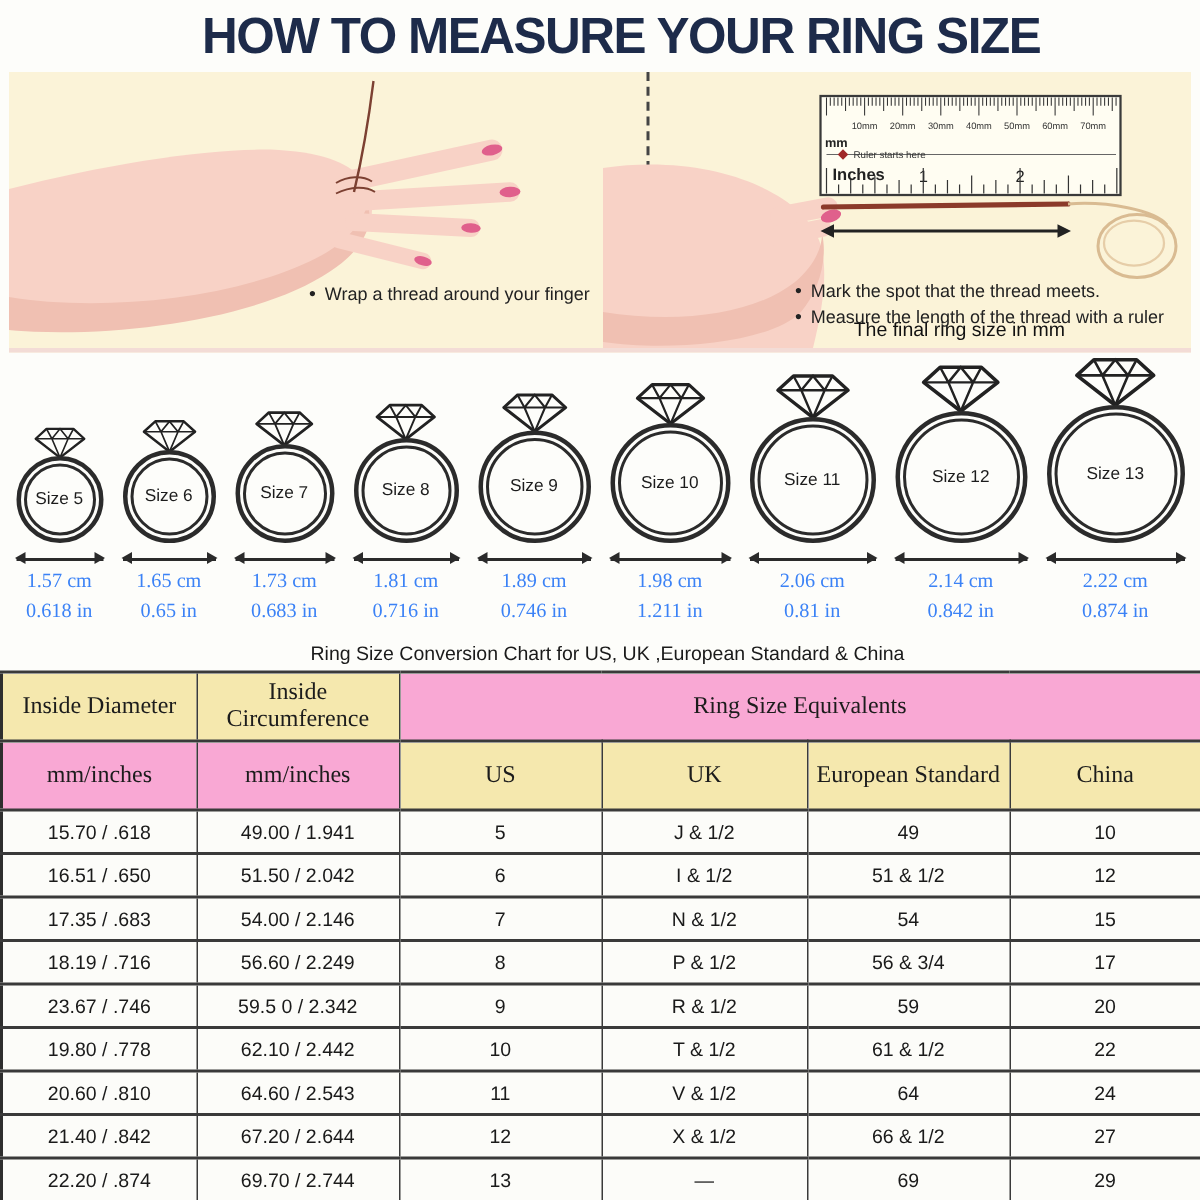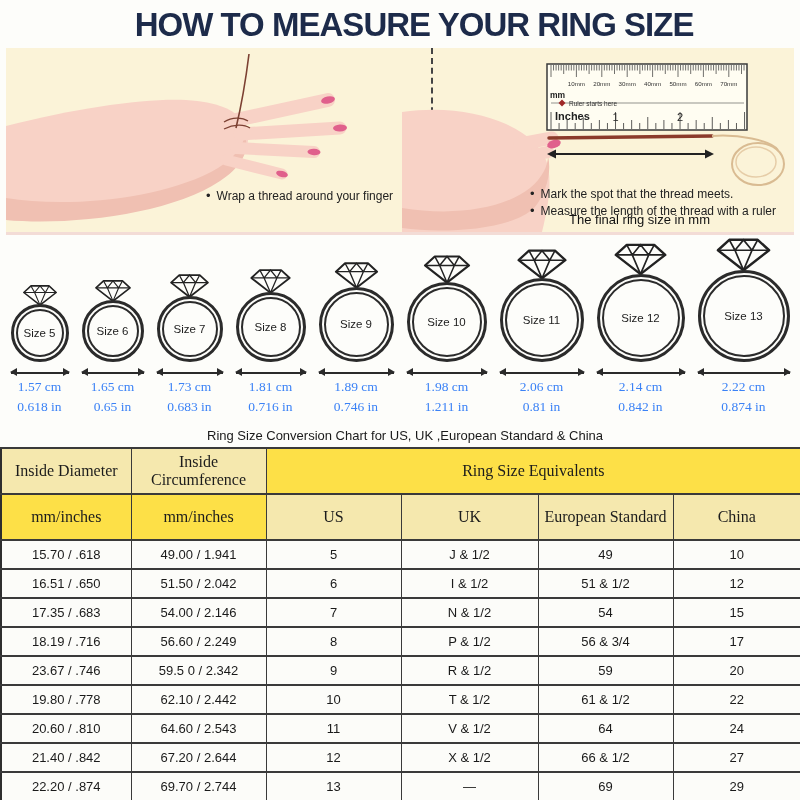--- a/index.html
+++ b/index.html
@@ -43,21 +43,21 @@
 
   
   .chart-caption{text-align:center;font-size:13px;color:#1a1a1a;padding:5px 0 4px 0;margin-left:10px;}
   table.conv{width:800px;border-collapse:collapse;table-layout:fixed;
              border:2px solid #2e2e2e;background:#fcfcf9;}
   table.conv th,table.conv td{border:solid #3a3a3a;border-width:2px 1px;text-align:center;
              padding:0;overflow:hidden;}
   th.hdr{font-family:"Liberation Serif",serif;font-weight:400;font-size:16px;color:#1c1c1c;
          height:44px;line-height:1.15;}
   .bg-yellow{background:#f5e8ae;}
-  .bg-cream{background:#fde047;}
+  .bg-cream{background:#f9a8d4;}
   td.cell{font-size:13px;color:#1a1a1a;height:27px;}
   col.c1{width:130px;}col.c2{width:135px;}col.c3{width:135px;}
   col.c4{width:137px;}col.c5{width:135px;}col.c6{width:128px;}
 </style>
 </head>
 <body>
 
 <div class="page">
 
   <div class="title-band">

